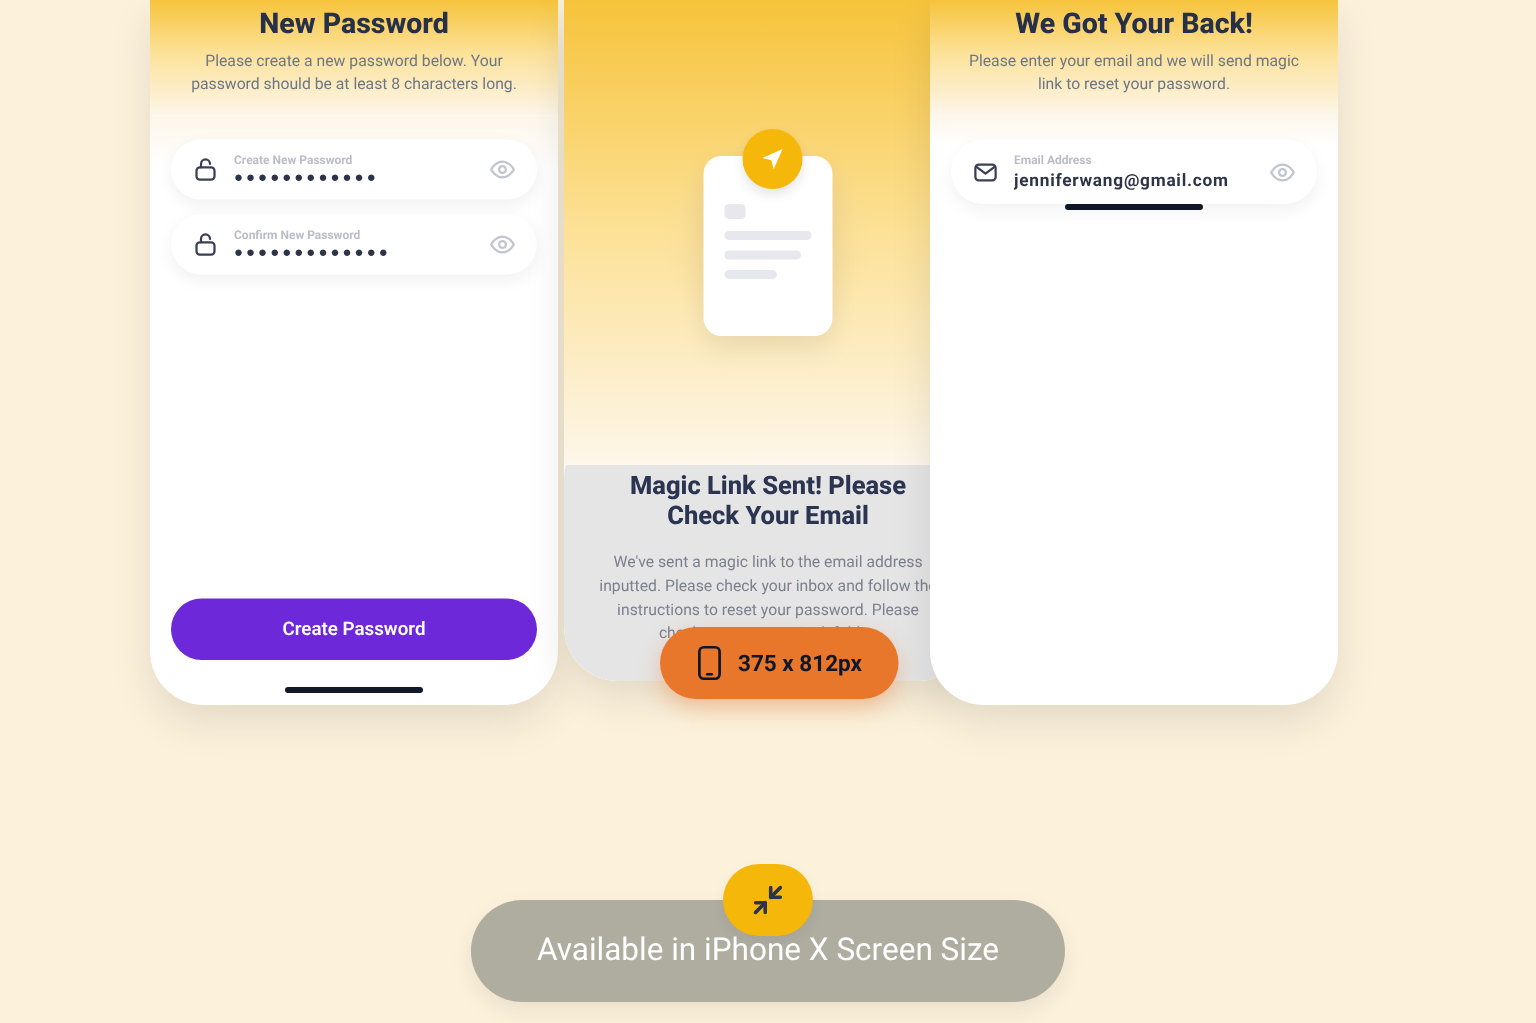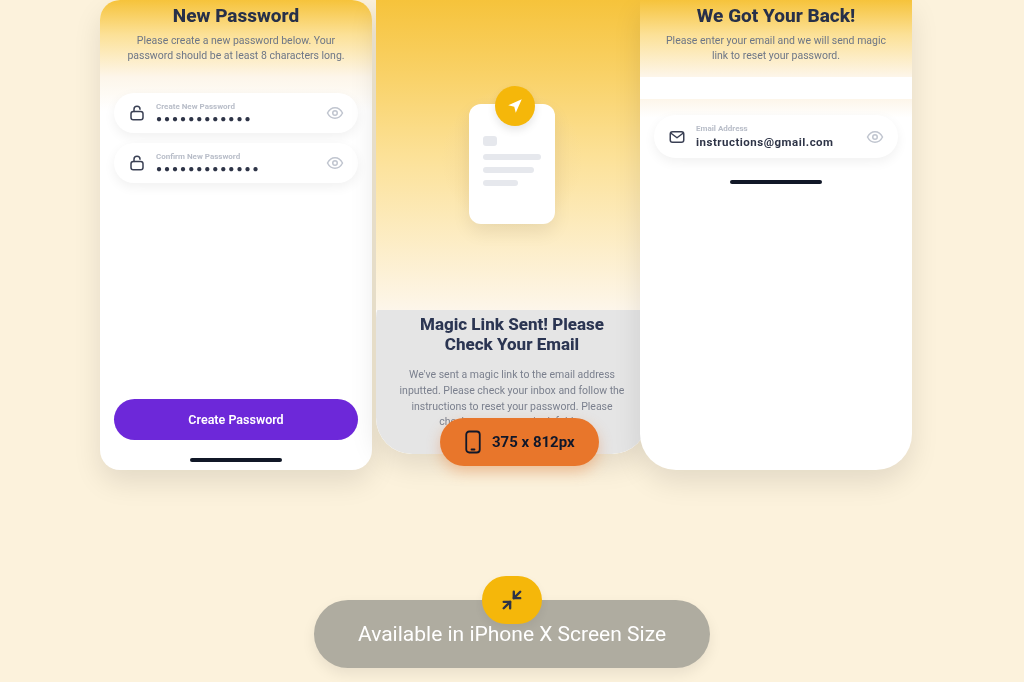--- a/index.html
+++ b/index.html
@@ -12,23 +12,23 @@
     width: 272px;
     height: 470px;
     top: 0;
     border-radius: 0 0 36px 36px;
     overflow: hidden;
     box-shadow: 0 12px 28px rgba(0,0,0,.10);
     background: #fff;
     display: flex;
     flex-direction: column;
   }
-  .phone.left   { left: 100px; border-radius: 20px; }
+  .phone.left   { left: 100px; }
   .phone.center { left: 376px; height: 454px; }
-  .phone.right  { left: 640px; gap: 22px; }
+  .phone.right  { left: 620px; }
 
   
   .hdr {
     background: linear-gradient(180deg,#F6C33B 0%,#FCE197 45%,#FDF6EA 100%);
     padding: 4px 18px 14px;
     text-align: center;
   }
   .title { font-size: 19px; font-weight: 800; color: #273049; }
   .sub   { margin-top: 6px; font-size: 10.5px; line-height: 1.45; color: #6D7686; padding: 0 6px; }
 
@@ -189,21 +189,21 @@
     <div class="fields">
       <div class="inp">
         <span class="lead-icon">
           <svg width="18" height="18" viewBox="0 0 24 24" fill="none" stroke="currentColor" stroke-width="2" stroke-linecap="round" stroke-linejoin="round">
               <rect x="3" y="5" width="18" height="14" rx="3"></rect>
               <path d="m4 7 8 6 8-6"></path>
             </svg>
         </span>
         <span class="txtwrap">
           <div class="lbl">Email Address</div>
-          <div class="val">instructions@gmail.com</div>
+          <div class="val">jenniferwang@gmail.com</div>
         </span>
         <span class="eye">
           <svg width="18" height="18" viewBox="0 0 24 24" fill="none" stroke="currentColor" stroke-width="2" stroke-linecap="round">
               <path d="M2 12s3.5-7 10-7 10 7 10 7-3.5 7-10 7S2 12 2 12Z"></path>
               <circle cx="12" cy="12" r="3"></circle>
             </svg>
         </span>
       </div>
     </div>
     <div class="home-ind"></div>

